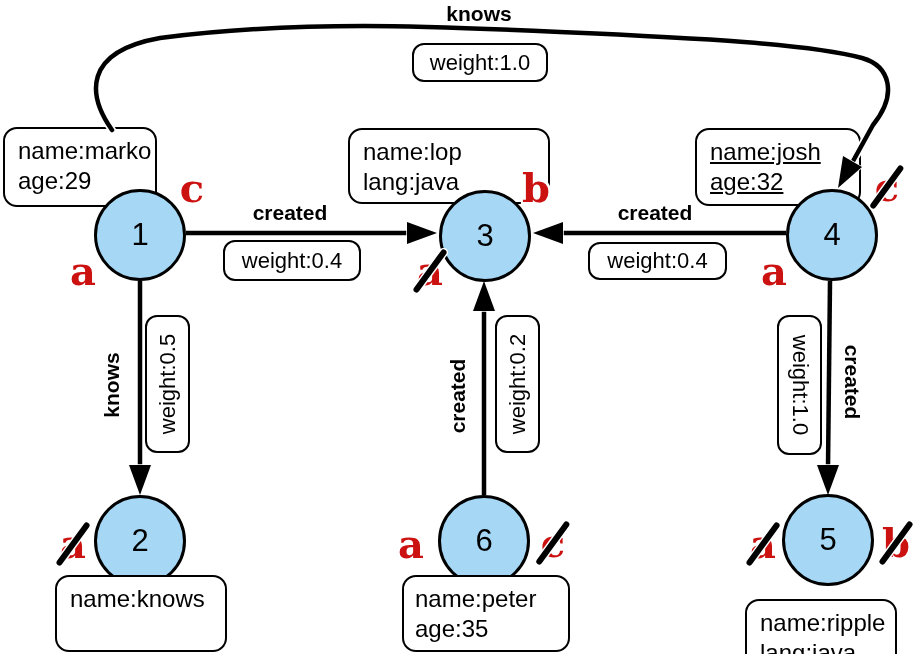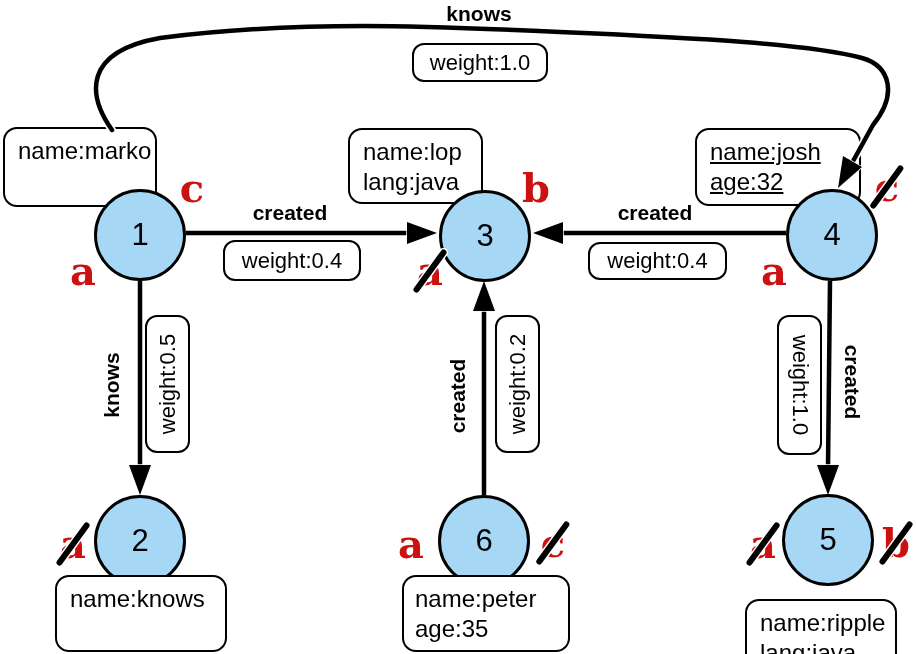--- a/index.html
+++ b/index.html
@@ -8,21 +8,21 @@
   .layer{position:absolute;left:0;top:0;width:917px;height:654px;z-index:1;pointer-events:none;}
   .layer-knows{z-index:3;}
   .halo{stroke:#fff;stroke-width:8;fill:none;}
   .shaft{stroke:#000;stroke-width:4.5;fill:none;}
   .ah{fill:#000;stroke:#fff;stroke-width:1.5;paint-order:stroke;}
 
   .pbox{position:absolute;box-sizing:border-box;background:#fff;border:2.5px solid #000;
         border-radius:14px;z-index:2;font-size:24px;line-height:30px;padding:7px 0 0 13px;}
   .pbox-bottom{z-index:5;}
   .pbox-marko{left:3px;top:127px;width:154px;height:80px;}
-  .pbox-lop{left:348px;top:128px;width:135px;height:76px;}
+  .pbox-lop{left:348px;top:128px;width:202px;height:76px;}
   .pbox-josh{left:695px;top:128px;width:166px;height:78px;text-decoration:underline;}
   .pbox-vadas{left:55px;top:575px;width:172px;height:77px;}
   .pbox-peter{left:402px;top:575px;width:168px;height:77px;padding-left:11px;}
   .pbox-ripple{left:745px;top:599px;width:152px;height:77px;}
 
   .wbox{position:absolute;box-sizing:border-box;background:#fff;border:2.5px solid #000;
         border-radius:12px;z-index:2;display:flex;align-items:center;justify-content:center;
         font-size:22px;}
   .wbox-top{left:412px;top:43px;width:136px;height:39px;}
   .wbox-c13{left:223px;top:240px;width:138px;height:41px;}
@@ -106,20 +106,21 @@
     </g>
     <g>
       <line class="halo" x1="830" y1="281" x2="828" y2="467"></line>
       <line class="shaft" x1="830" y1="281" x2="828" y2="467"></line>
       <polygon class="ah" points="828,495 817,465 839,465"></polygon>
     </g>
   </svg>
 
   <div class="pbox pbox-marko">
     <div>name:marko</div>
+    <div>age:29</div>
   </div>
   <div class="pbox pbox-lop">
     <div>name:lop</div>
     <div>lang:java</div>
   </div>
   <div class="pbox pbox-josh">
     <div>name:josh</div>
     <div>age:32</div>
   </div>
 

